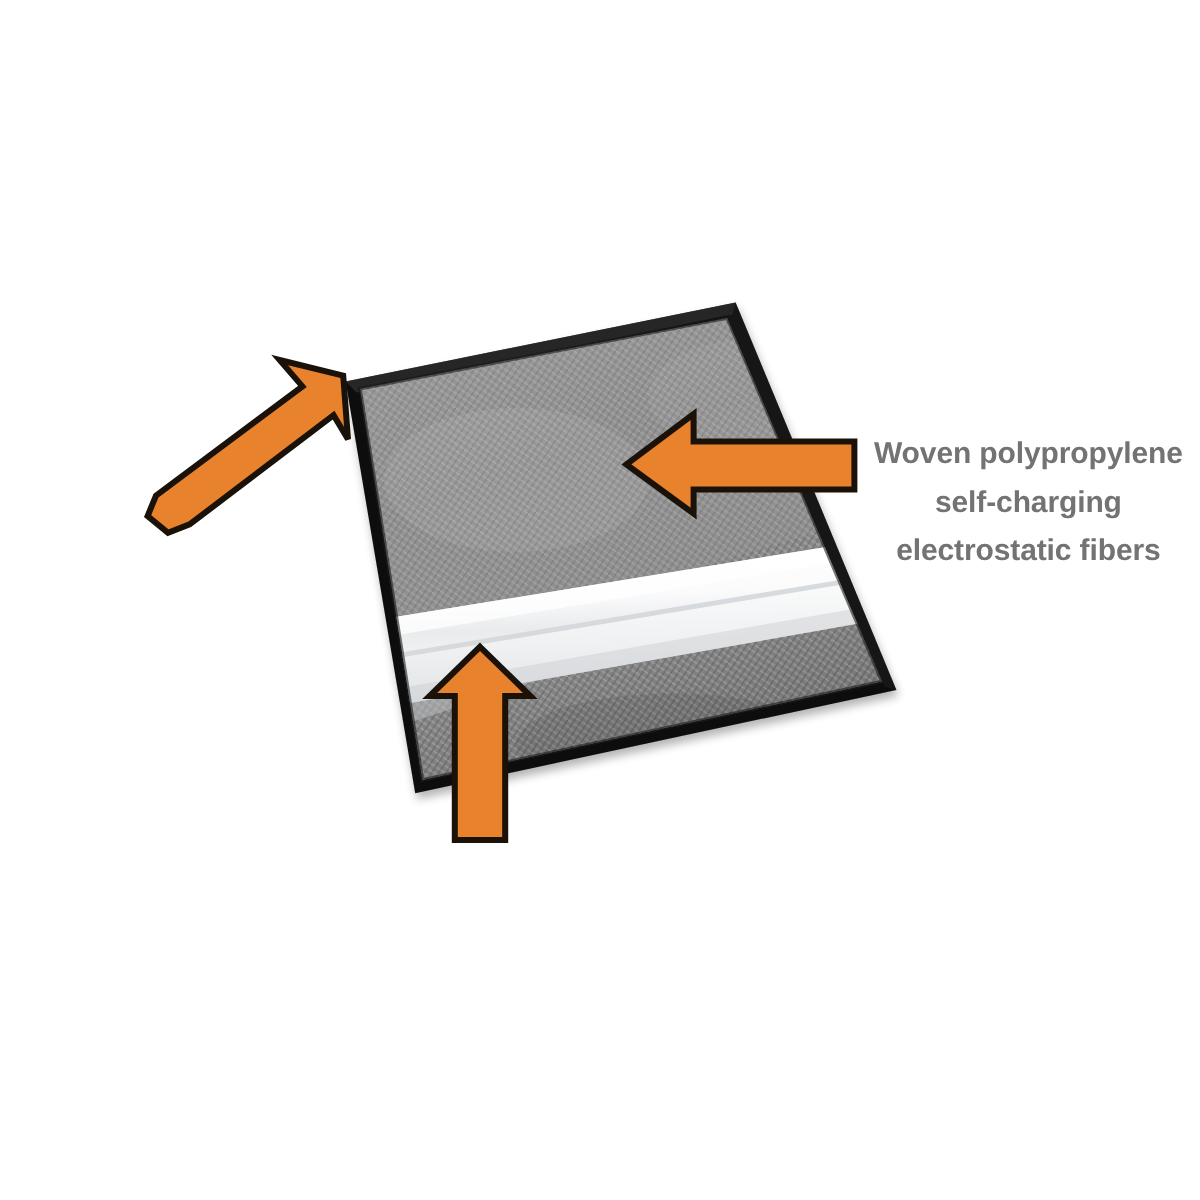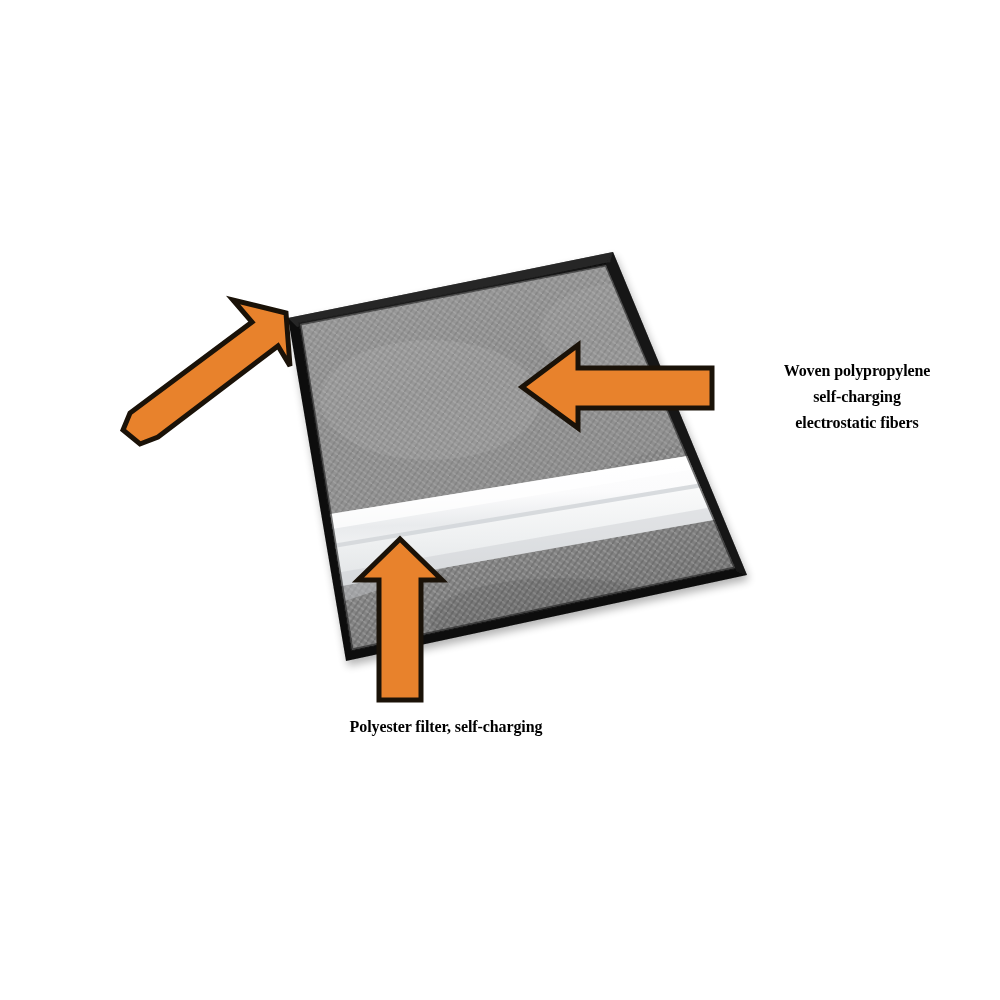--- a/index.html
+++ b/index.html
@@ -19,24 +19,24 @@
     overflow: hidden;
   }
   #scene {
     position: absolute;
     inset: 0;
     width: 1000px;
     height: 1000px;
   }
   .callout {
     position: absolute;
-    font-family: Liberation Serif, serif;
+    font-family: Liberation Sans, sans-serif;
     font-weight: bold;
-    color: #000000;
-    font-size: 16px;
+    color: #737373;
+    font-size: 25px;
     line-height: 1.62;
     letter-spacing: -0.1px;
     white-space: pre-line;
     user-select: none;
   }
   #label-frame {
     left: 60px;
     top: 456px;
     width: 248px;
     text-align: center;
@@ -160,15 +160,14 @@
     <g>
       <polygon points="400,539 442,580 421,580 421,700 379,700 379,580 358,580" fill="#E8822C" stroke="#1a1208" stroke-width="5" stroke-linejoin="miter"></polygon>
     </g>
   </svg>
 
 
   <div class="callout" id="label-woven">Woven polypropylene
 self-charging
 electrostatic fibers</div>
 
-  <div class="callout" id="label-polyester">Polyester filter, self-charging</div>
 
 </div>
 
 </body></html>

